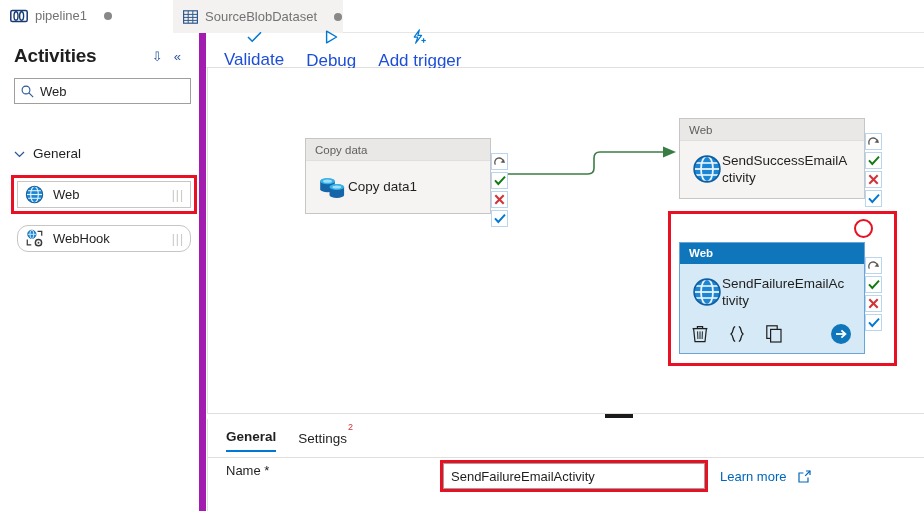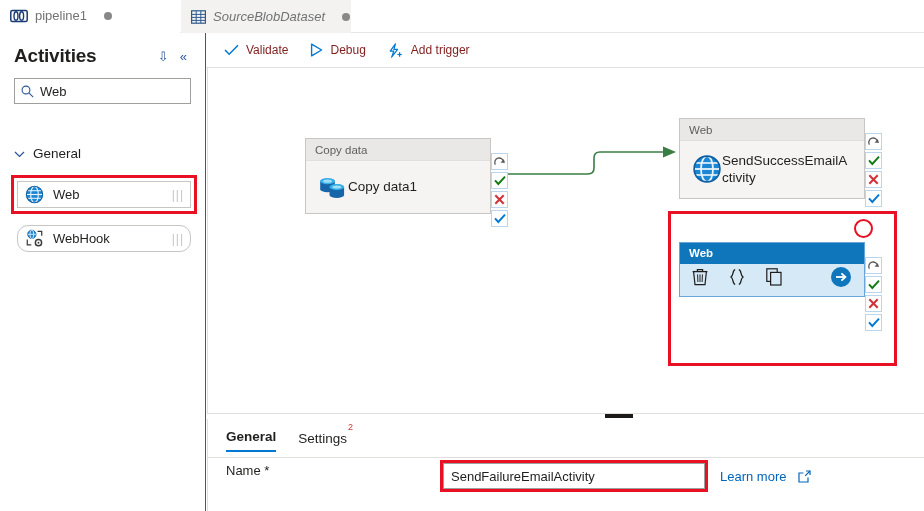--- a/index.html
+++ b/index.html
@@ -28,30 +28,30 @@
     cursor: default;
   }
   .tab.active { background: #ffffff; border-bottom: 2px solid #ffffff; }
   .tab.inactive { background: #f3f2f1; }
   .tab .tlabel { white-space: nowrap; }
   .tab .tdot {
     width: 8px; height: 8px; border-radius: 50%; background: #8a8886;
     margin-left: 10px; flex: none;
   }
   #tab-pipeline { left: 0; width: 180px; }
-  #tab-source  { left: 181px; width: 170px; font-style: italic; }
+  #tab-source  { left: 173px; width: 170px; }
   #tab-sink    { left: 352px; width: 155px; }
 
   .icon-pipeline { width: 18px; height: 14px; flex: none; }
   .icon-table { width: 15px; height: 14px; flex: none; }
 
   
   .sidebar {
     position: absolute; left: 0; top: 33px; width: 206px; height: 478px;
-    background: #ffffff; border-right: 1px solid #a21caf;
+    background: #ffffff; border-right: 7px solid #a21caf;
   }
   .side-head {
     position: absolute; left: 14px; top: 12px; right: 8px;
     display: flex; align-items: center;
   }
   .side-title { font-size: 19px; font-weight: bold; color: #201f1e; letter-spacing: -0.2px; }
   .side-head-icons { margin-left: auto; display: flex; gap: 11px; align-items: center; padding-right: 10px; }
   .hicon { color: #2b579a; font-size: 13px; cursor: pointer; line-height: 1; }
 
   .searchbox {
@@ -90,21 +90,21 @@
   #hl-web { left: 11px; top: 142px; width: 186px; height: 39px; }
 
   
   .cmdbar {
     position: absolute; left: 206px; top: 33px; width: 718px; height: 35px;
     background: #ffffff; border-bottom: 1px solid #e1dfdd;
     display: flex; align-items: center; padding-left: 18px; gap: 22px;
   }
   .cmd {
     display: flex; align-items: center; gap: 7px;
-    font-size: 12px; color: #7f1d1d; cursor: pointer;
+    font-size: 17px; color: #1d4ed8; cursor: pointer; flex-direction: column;
   }
   .cmd svg { flex: none; }
 
   
   .canvas {
     position: absolute; left: 207px; top: 68px; width: 717px; height: 345px;
     background: #ffffff; border-left: 1px solid #e1dfdd;
     overflow: hidden;
   }
 
@@ -408,20 +408,31 @@
           <svg width="12" height="11" viewBox="0 0 12 11">
             <polyline points="1,5.4 4.3,9.0 11,1.6" fill="none" stroke="#0078d4" stroke-width="1.9"></polyline>
           </svg>
         </div>
       </div>
     </div>
 
     <div class="node selected" style="left:471px; top:174px;">
       <div class="nbody">
         <div class="nhead">Web</div>
+        <div class="ncontent">
+          <svg class="globe-lg" viewBox="0 0 20 20">
+            <circle cx="10" cy="10" r="8.6" fill="#1b86d4"></circle>
+            <ellipse cx="10" cy="10" rx="4.0" ry="8.6" fill="none" stroke="#e8f3fb" stroke-width="1.2"></ellipse>
+            <line x1="1.4" y1="10" x2="18.6" y2="10" stroke="#e8f3fb" stroke-width="1.2"></line>
+            <line x1="2.6" y1="6.0" x2="17.4" y2="6.0" stroke="#e8f3fb" stroke-width="1.1"></line>
+            <line x1="2.6" y1="14.0" x2="17.4" y2="14.0" stroke="#e8f3fb" stroke-width="1.1"></line>
+            <circle cx="10" cy="10" r="8.6" fill="none" stroke="#0f5fa0" stroke-width="1.1"></circle>
+          </svg>
+          <span class="nname"><span>SendFailureEmailAc</span><br><span>tivity</span></span>
+        </div>
         <div class="nactions">
           <svg width="16" height="18" viewBox="0 0 16 18">
             <polyline points="1.6,3.6 3.0,16.6 13.0,16.6 14.4,3.6" fill="none" stroke="#201f1e" stroke-width="1.2"></polyline>
             <line x1="0.6" y1="3.6" x2="15.4" y2="3.6" stroke="#201f1e" stroke-width="1.3"></line>
             <path d="M5.4 3.6 v-2.0 h5.2 v2.0" fill="none" stroke="#201f1e" stroke-width="1.2"></path>
             <line x1="5.6" y1="6.4" x2="5.9" y2="14.0" stroke="#201f1e" stroke-width="1"></line>
             <line x1="8.0" y1="6.4" x2="8.0" y2="14.0" stroke="#201f1e" stroke-width="1"></line>
             <line x1="10.4" y1="6.4" x2="10.1" y2="14.0" stroke="#201f1e" stroke-width="1"></line>
           </svg>
           <svg width="18" height="18" viewBox="0 0 18 18">

